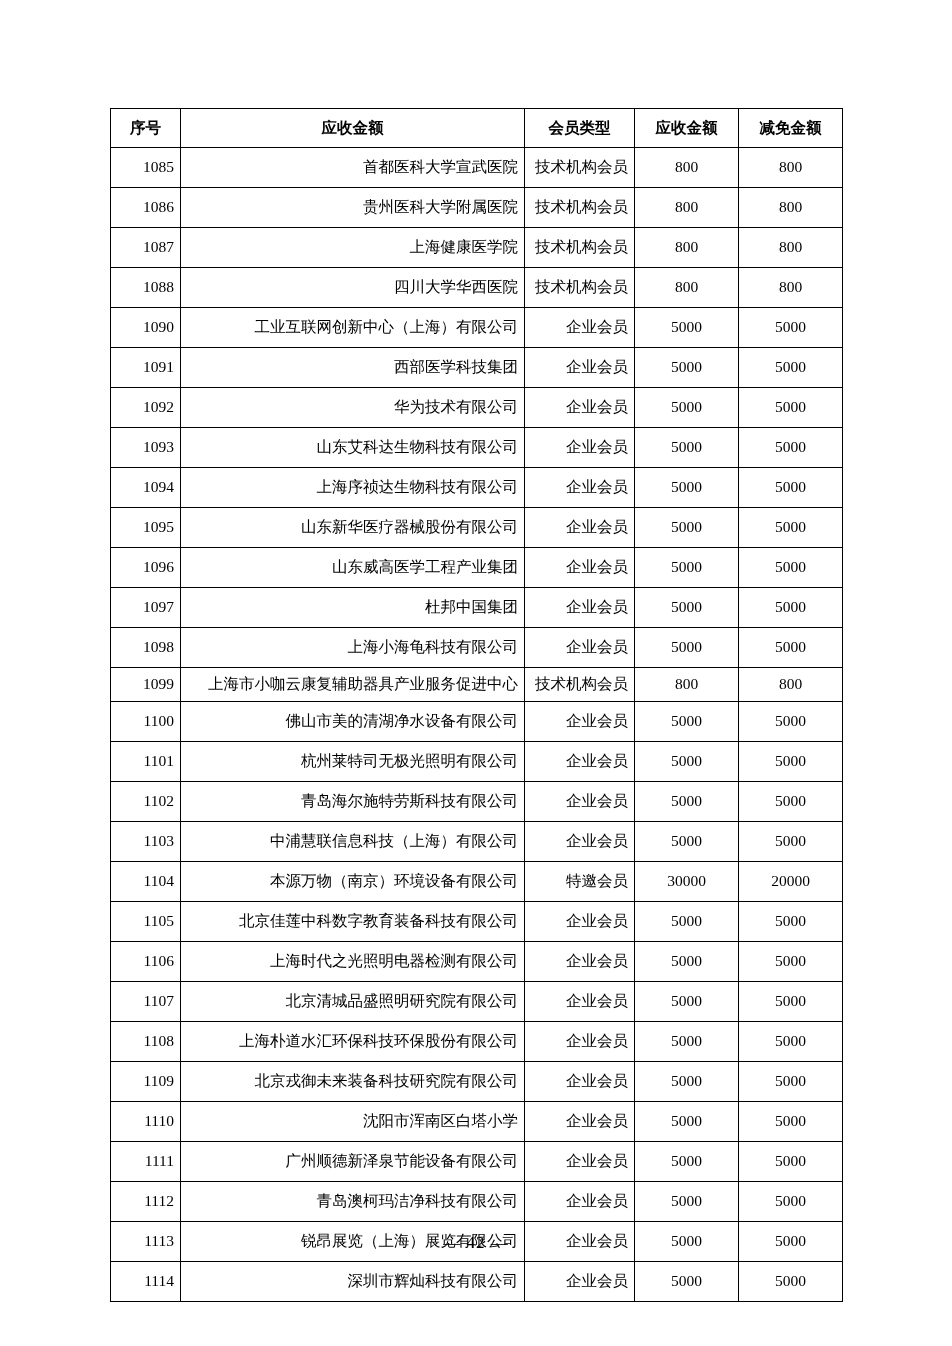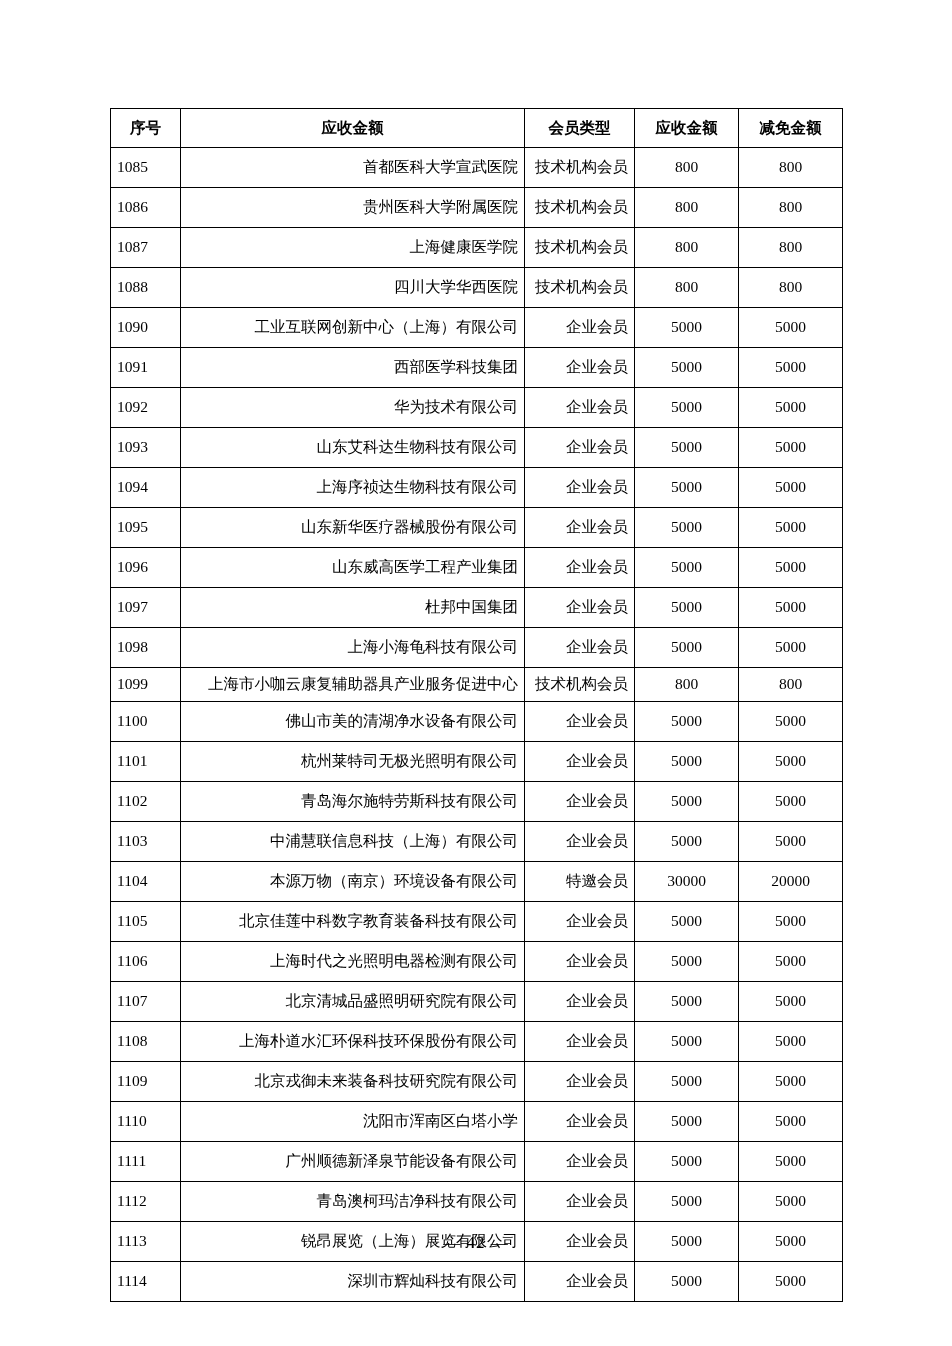--- a/index.html
+++ b/index.html
@@ -35,21 +35,21 @@
     padding: 6px 6px;
     font-family: "Liberation Serif", serif;
     font-weight: normal;
   }
   table.member-table th {
     text-align: center;
     font-weight: bold;
     height: 26px;
   }
   td.c-seq {
-    text-align: left;
+    text-align: right;
     width: 70px;
   }
   td.c-name {
     text-align: right;
     padding-left: 10px;
     width: 344px;
   }
   td.c-type {
     text-align: right;
     width: 110px;

